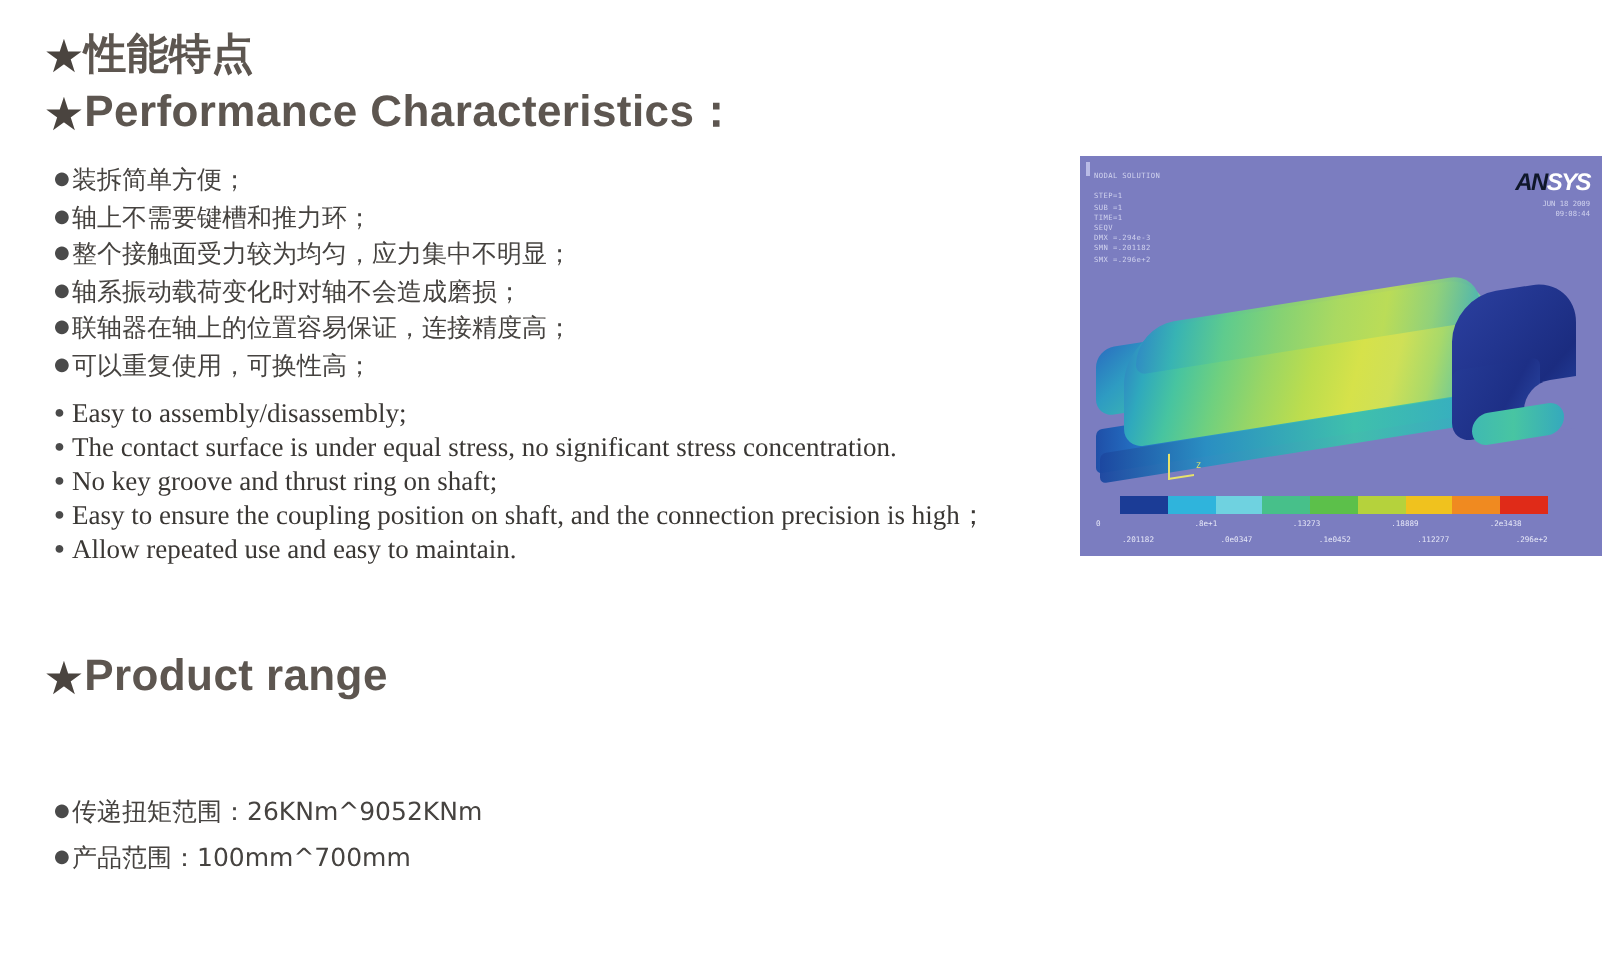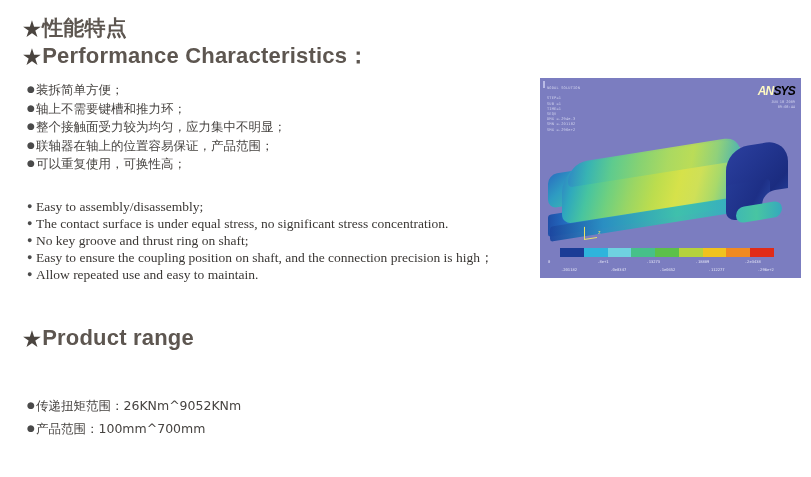--- a/index.html
+++ b/index.html
@@ -136,22 +136,22 @@
     position: absolute;
     right: 6px;
     top: 7px;
     font-family: "Liberation Sans", sans-serif;
     font-weight: bold;
     font-style: italic;
     font-size: 12px;
     line-height: 13px;
     letter-spacing: -0.8px;
   }
-  .ansys-logo .a { color: #fef9c3; }
-  .ansys-logo .b { color: #000000; }
+  .ansys-logo .a { color: #0f172a; }
+  .ansys-logo .b { color: #ffffff; }
 
   
   .model { position: absolute; left: 0; top: 0; width: 261px; height: 200px; }
 
   .m-bar {            
     position: absolute;
     left: 8px; top: 120px;
     width: 214px; height: 22px;
     background: linear-gradient(90deg,#1f4fa8 0%,#2472c4 10%,#2fa3c4 32%,#3fbfae 55%,#46c7a4 74%,#39b3bb 88%,#2a86c6 100%);
     transform: skewY(-9deg);
@@ -302,21 +302,22 @@
     </span>
     <span class="heading-line heading-en">
       <span class="star">★</span><span>Performance Characteristics：</span>
     </span>
   </div>
 
   <ul class="bullets list-cn" style="left:27px; top:81px;">
     <li><span class="dot">●</span><span class="txt">装拆简单方便；</span></li>
     <li><span class="dot">●</span><span class="txt">轴上不需要键槽和推力环；</span></li>
     <li><span class="dot">●</span><span class="txt">整个接触面受力较为均匀，应力集中不明显；</span></li>
-    <li><span class="dot">●</span><span class="txt">联轴器在轴上的位置容易保证，产品范围；</span></li>
+    <li><span class="dot">●</span><span class="txt">轴系振动载荷变化时对轴不会造成磨损；</span></li>
+    <li><span class="dot">●</span><span class="txt">联轴器在轴上的位置容易保证，连接精度高；</span></li>
     <li><span class="dot">●</span><span class="txt">可以重复使用，可换性高；</span></li>
   </ul>
 
   <ul class="bullets list-en" style="left:27px; top:198px;">
     <li><span class="dot">●</span><span class="txt">Easy to assembly/disassembly;</span></li>
     <li><span class="dot">●</span><span class="txt">The contact surface is under equal stress, no significant stress concentration.</span></li>
     <li><span class="dot">●</span><span class="txt">No key groove and thrust ring on shaft;</span></li>
     <li><span class="dot">●</span><span class="txt">Easy to ensure the coupling position on shaft, and the connection precision is high；</span></li>
     <li><span class="dot">●</span><span class="txt">Allow repeated use and easy to maintain.</span></li>
   </ul>

